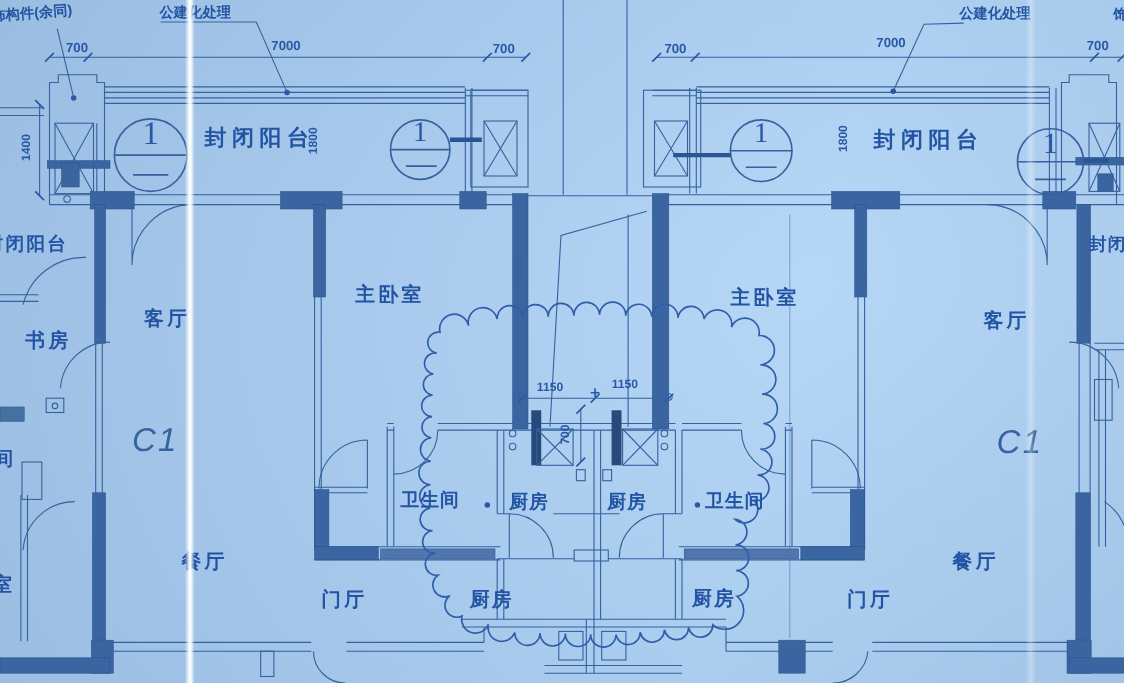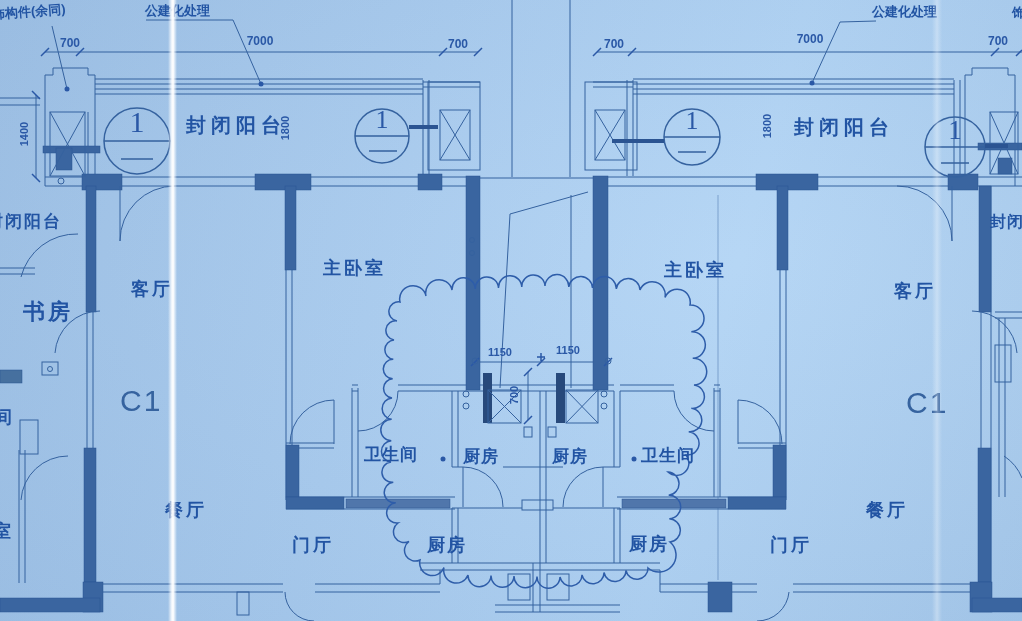--- a/index.html
+++ b/index.html
@@ -5,21 +5,21 @@
   html,body{margin:0;padding:0;}
   #stage{position:relative;width:1022px;height:621px;overflow:hidden;
     background:linear-gradient(105deg,#9fc3e8 0%,#a7cbef 38%,#aed2f4 68%,#a5c9ec 100%);
     font-family:"Liberation Sans",sans-serif;}
   #plan-svg{position:absolute;left:0;top:0;z-index:1;}
   .lbl{position:absolute;white-space:nowrap;color:#2254a3;font-weight:600;z-index:2;}
   .dim{position:absolute;white-space:nowrap;color:#2a58a6;font-weight:600;font-size:12px;text-align:center;z-index:2;}
   .vlbl{transform:rotate(-90deg);transform-origin:center;}
   .bubnum{position:absolute;text-align:center;color:#2a58a6;z-index:2;
     font-family:"Liberation Serif",serif;font-weight:500;}
-  .cid{position:absolute;color:#36639f;font-weight:400;z-index:2;}
+  .cid{position:absolute;color:#36639f;font-weight:400;z-index:2;font-style:italic;}
   .streak{position:absolute;top:0;height:621px;z-index:3;pointer-events:none;}
   #streak-main{left:168px;width:9px;
     background:linear-gradient(to right,rgba(255,255,255,0),rgba(255,255,255,.95) 45%,rgba(255,255,255,.95) 60%,rgba(255,255,255,0));}
   #streak-faint{left:932px;width:10px;opacity:.35;
     background:linear-gradient(to right,rgba(255,255,255,0),rgba(255,255,255,.9) 50%,rgba(255,255,255,0));}
   .sheen{position:absolute;left:0;top:0;width:1022px;height:621px;z-index:0;
     background:radial-gradient(ellipse at 72% 42%,rgba(255,255,255,.10),rgba(10,30,80,.05));}
 </style>
 </head>
 <body>
@@ -226,21 +226,21 @@
   <div class="bubnum" style="left:940px;top:115px;width:30px;font-size:27px;">1</div>
 
   <div class="lbl" style="left:-14px;top:210px;font-size:17px;letter-spacing:2px;">封闭阳台</div>
   <div class="lbl" style="left:186px;top:112px;font-size:20px;letter-spacing:5px;">封闭阳台</div>
   <div class="lbl" style="left:794px;top:114px;font-size:20px;letter-spacing:5px;">封闭阳台</div>
   <div class="lbl" style="left:990px;top:212px;font-size:16px;letter-spacing:1px;">封闭阳台</div>
   <div class="lbl" style="left:131px;top:277px;font-size:18px;letter-spacing:3px;">客厅</div>
   <div class="lbl" style="left:894px;top:279px;font-size:18px;letter-spacing:3px;">客厅</div>
   <div class="lbl" style="left:323px;top:256px;font-size:18px;letter-spacing:3px;">主卧室</div>
   <div class="lbl" style="left:664px;top:258px;font-size:18px;letter-spacing:3px;">主卧室</div>
-  <div class="lbl" style="left:23px;top:297px;font-size:22px;letter-spacing:3px;">书房</div>
+  <div class="lbl" style="left:23px;top:297px;font-size:18px;letter-spacing:3px;">书房</div>
   <div class="lbl" style="left:165px;top:498px;font-size:18px;letter-spacing:3px;">餐厅</div>
   <div class="lbl" style="left:866px;top:498px;font-size:18px;letter-spacing:3px;">餐厅</div>
   <div class="lbl" style="left:292px;top:533px;font-size:18px;letter-spacing:3px;">门厅</div>
   <div class="lbl" style="left:770px;top:533px;font-size:18px;letter-spacing:3px;">门厅</div>
   <div class="lbl" style="left:364px;top:443px;font-size:17px;letter-spacing:1px;">卫生间</div>
   <div class="lbl" style="left:641px;top:444px;font-size:17px;letter-spacing:1px;">卫生间</div>
   <div class="lbl" style="left:463px;top:445px;font-size:17px;letter-spacing:1px;">厨房</div>
   <div class="lbl" style="left:552px;top:445px;font-size:17px;letter-spacing:1px;">厨房</div>
   <div class="lbl" style="left:427px;top:533px;font-size:18px;letter-spacing:2px;">厨房</div>
   <div class="lbl" style="left:629px;top:532px;font-size:18px;letter-spacing:2px;">厨房</div>

